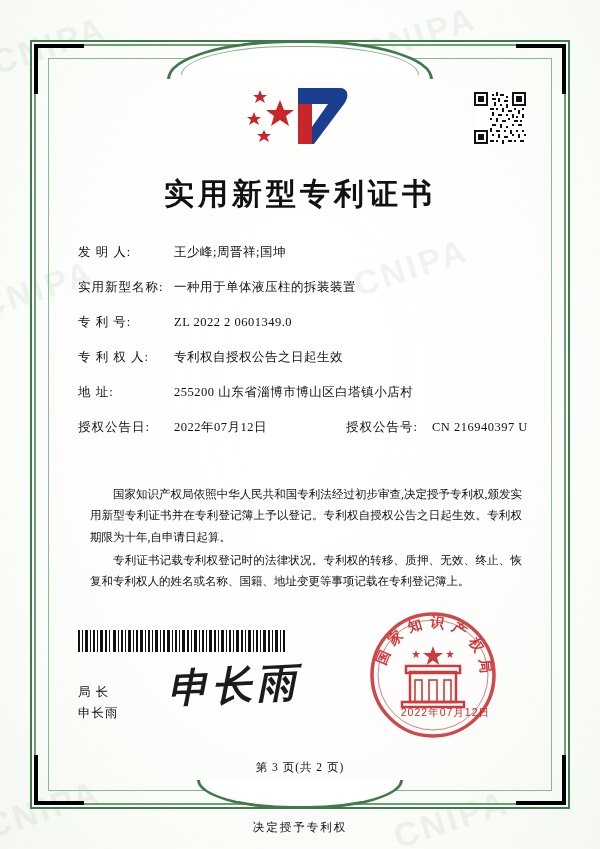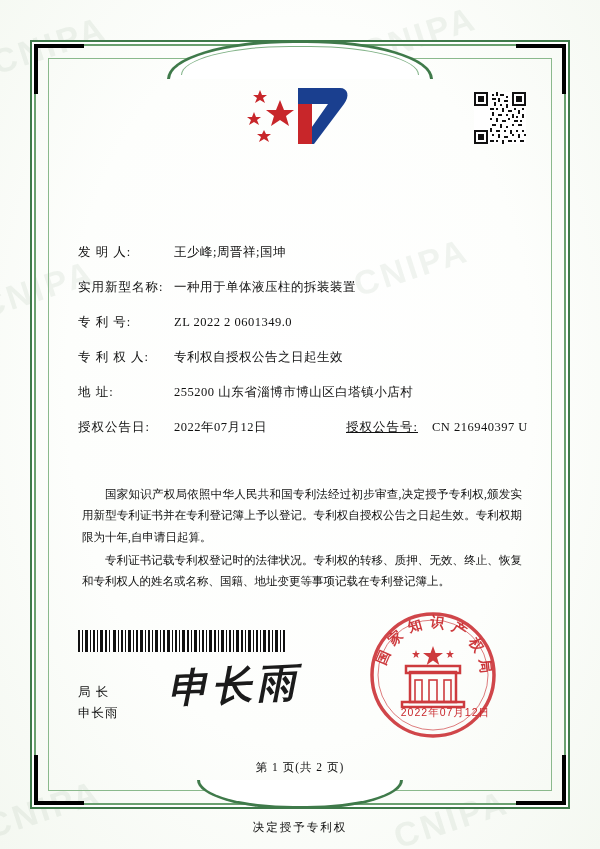--- a/index.html
+++ b/index.html
@@ -95,27 +95,27 @@
     text-align:center;
     font-size:30px;font-weight:700;letter-spacing:4px;color:#111;
     font-family:"Liberation Serif","DejaVu Serif",serif;
   }
 
   .fields{position:absolute;left:20px;right:20px;top:174px;}
   .field{display:flex;align-items:baseline;margin-bottom:18px;font-size:12.5px;color:#111;}
   .flabel{width:96px;flex:0 0 96px;letter-spacing:1px;}
   .fvalue{flex:1 1 auto;letter-spacing:.5px;}
   .field.two .fvalue{flex:0 0 auto;width:172px;}
-  .flabel2{width:86px;flex:0 0 86px;letter-spacing:1px;text-decoration:underline;}
+  .flabel2{width:86px;flex:0 0 86px;letter-spacing:1px;}
 
   .para{
     position:absolute;left:20px;right:20px;top:414px;
     font-size:11.5px;line-height:1.85;color:#111;text-align:justify;
   }
-  .para p{margin:0 0 2px 4px;text-indent:2em;}
+  .para p{margin:0 0 2px 12px;text-indent:2em;}
 
   .barcode{
     position:absolute;left:20px;top:560px;width:210px;height:22px;
   }
 
   .signblock{position:absolute;left:20px;top:600px;font-size:12.5px;line-height:1.7;letter-spacing:1px;color:#111;margin-top:12px;}
   .signature{
     position:absolute;left:110px;top:588px;
     font-size:40px;color:#1b1b1b;
     font-family:"Liberation Serif","DejaVu Serif",serif;
@@ -246,20 +246,21 @@
           <rect x="8" y="24" width="2" height="1"></rect>
             <rect x="11" y="24" width="1" height="1"></rect>
           <rect x="14" y="24" width="1" height="2"></rect>
             <rect x="17" y="24" width="2" height="1"></rect>
           <rect x="20" y="24" width="1" height="1"></rect>
             <rect x="23" y="24" width="2" height="1"></rect>
         </g>
       </svg>
     </div>
 
+    <div class="title">实用新型专利证书</div>
 
     <div class="fields">
       <div class="field">
           <span class="flabel">发 明 人:</span>
           <span class="fvalue">王少峰;周晋祥;国坤</span>
         </div>
       <div class="field">
           <span class="flabel">实用新型名称:</span>
           <span class="fvalue">一种用于单体液压柱的拆装装置</span>
         </div>
@@ -373,17 +374,17 @@
           <rect x="76" y="70" width="7" height="22" fill="none" stroke="#c8262a" stroke-width="1.6"></rect>
           <rect x="34" y="92" width="62" height="5" fill="none" stroke="#c8262a" stroke-width="2.5"></rect>
           <polygon points="65,36 67.5,43 75,43 69,47.5 71.3,55 65,50.5 58.7,55 61,47.5 55,43 62.5,43" fill="#c8262a"></polygon>
           <polygon points="48,40 49,43 52,43 49.6,45 50.5,48 48,46.2 45.5,48 46.4,45 44,43 47,43" fill="#c8262a"></polygon>
           <polygon points="82,40 83,43 86,43 83.6,45 84.5,48 82,46.2 79.5,48 80.4,45 78,43 81,43" fill="#c8262a"></polygon>
         </g>
       </svg>
     </div>
     <div class="seal-date">2022年07月12日</div>
 
-    <div class="pagenum">第 1 页(共 2 页)</div>
+    <div class="pagenum">第 3 页(共 2 页)</div>
   </div>
 
   <div class="footnote">决定授予专利权</div>
 </div>
 
 </body></html>

